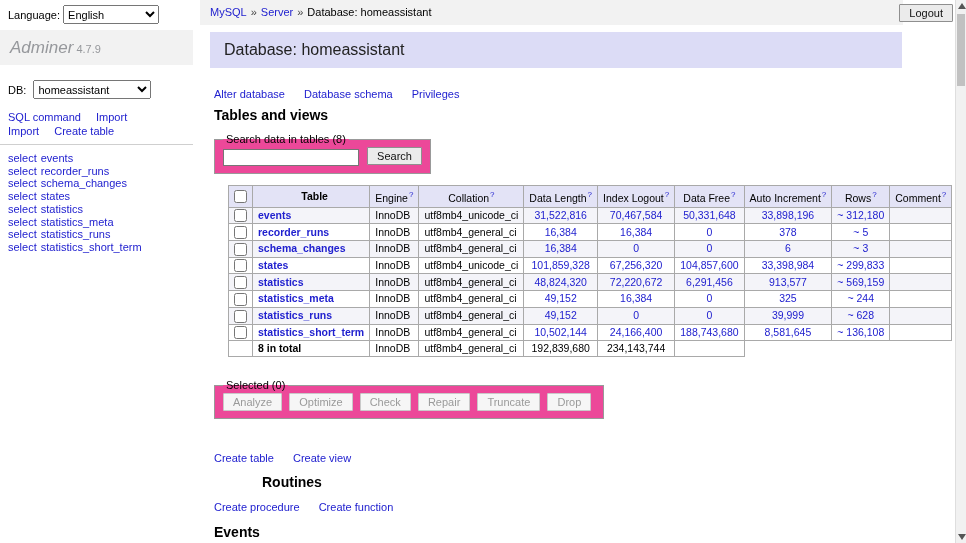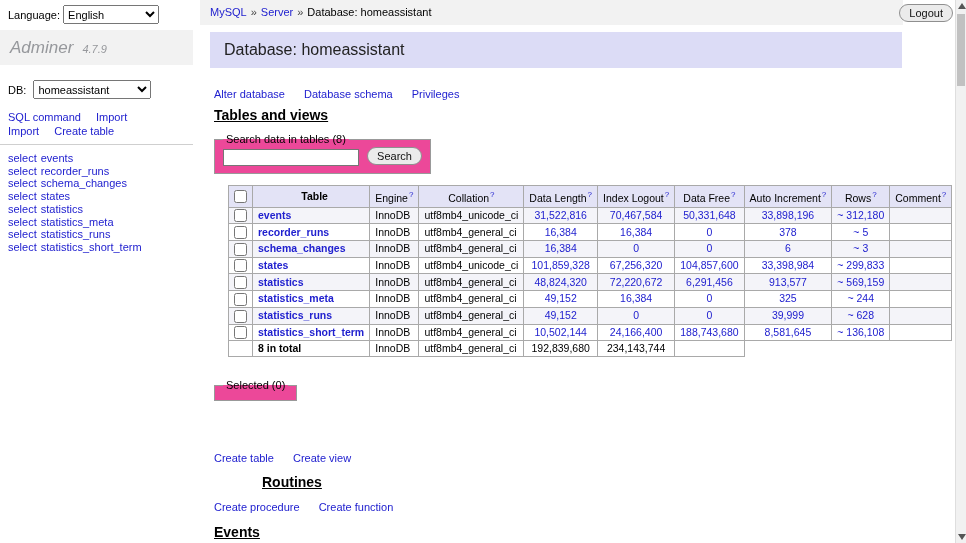--- a/index.html
+++ b/index.html
@@ -25,40 +25,40 @@
   #lang-row{position:absolute;left:8px;top:5px;}
   #lang-row select{font-size:11px;width:96px;height:19px;}
   #breadcrumb{position:absolute;left:200px;top:0;width:703px;height:25px;background:var(--bar-gray);line-height:25px;padding-left:10px;}
   #breadcrumb .sep{color:#444;margin:0 4px;}
   #breadcrumb .current{color:#000;}
   #logout-btn{position:absolute;top:4px;right:13px;}
 
   
   .btn{
     font-family:inherit;font-size:11px;color:#111;
-    background:#ebebeb;border:1px solid #8f8f8f;border-radius:9px;
+    background:#ebebeb;border:1px solid #8f8f8f;border-radius:1px;
     padding:2px 9px;line-height:12px;cursor:pointer;
   }
   .btn:disabled,.btn.disabled{color:#9a9a9a;background:#f6f6f6;border-color:#c9c9c9;cursor:default;}
 
   
   #sidebar-logo{position:absolute;left:0;top:30px;width:193px;height:35px;background:var(--bar-gray);line-height:35px;padding-left:10px;}
   #sidebar-logo .app{font-size:17px;font-style:italic;color:#96989c;}
-  #sidebar-logo .ver{font-size:11px;color:#96989c;margin-left:6px;font-style:italic;}
+  #sidebar-logo .ver{font-size:11px;color:#96989c;}
   #db-row{position:absolute;left:8px;top:80px;}
   #db-row select{font-size:11px;width:118px;height:19px;margin-left:4px;}
   #sidebar-actions{position:absolute;left:8px;top:110px;width:158px;line-height:14px;}
   #sidebar-hr{position:absolute;left:0;top:144px;width:193px;border:none;border-top:1px solid #cfcfcf;margin:0;}
   #sidebar-tables{position:absolute;left:8px;top:152px;line-height:12.7px;white-space:nowrap;}
   #sidebar-tables .row a{margin-right:4px;}
 
   
   #banner{position:absolute;left:210px;top:32px;width:692px;height:36px;background:var(--banner);line-height:36px;padding-left:14px;font-size:16px;color:#222;}
   #db-links{position:absolute;left:214px;top:88px;}
-  .h3{position:absolute;left:214px;font-size:14px;font-weight:bold;color:#000;text-decoration:underline;}
+  .h3{position:absolute;left:214px;font-size:14px;font-weight:bold;color:#000;}
   #tables-heading{top:107px;}
   #routines-heading{top:474px;padding-left:48px;}
   #events-heading{top:524px;}
 
   fieldset{border:1px solid #999;margin:0;padding:2px 8px 7px;display:inline-block;background:#ec4899;}
   legend{font-size:11px;padding:0 3px;}
   #search-fieldset{position:absolute;left:214px;top:133px;}
   #search-fieldset input[type=text]{width:136px;height:17px;border:1px solid #767676;font-size:11px;margin-right:5px;vertical-align:middle;}
 
   
@@ -325,20 +325,35 @@
       <td>utf8mb4_general_ci</td>
       <td class="num">192,839,680</td>
       <td class="num">234,143,744</td>
       <td></td>
     </tr>
   </tbody>
 </table>
 
 <fieldset id="selected-fieldset">
   <legend>Selected (0)</legend>
+  <div class="row1">
+    
+  
+      <button class="btn" disabled="">Analyze</button>
+    
+      <button class="btn" disabled="">Optimize</button>
+    
+      <button class="btn" disabled="">Check</button>
+    
+      <button class="btn" disabled="">Repair</button>
+    
+      <button class="btn" disabled="">Truncate</button>
+    
+      <button class="btn" disabled="">Drop</button>
+    </div>
 </fieldset>
 
 <div id="create-links">
   
 
     <a class="lnk gap">Create table</a>
   
     <a class="lnk gap">Create view</a>
   </div>
 

